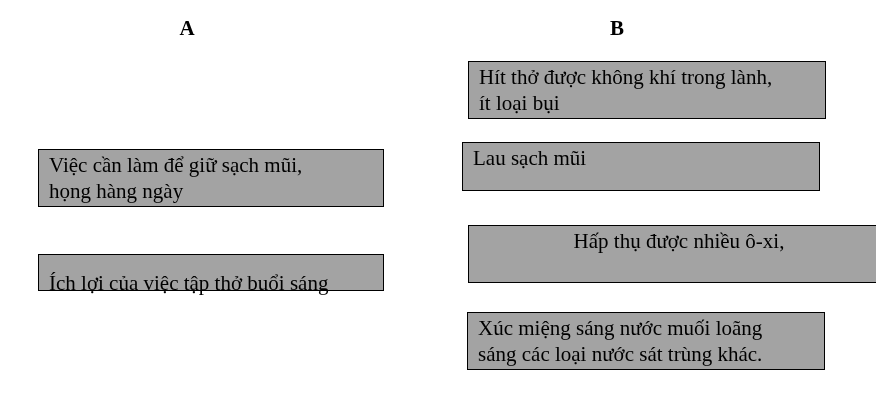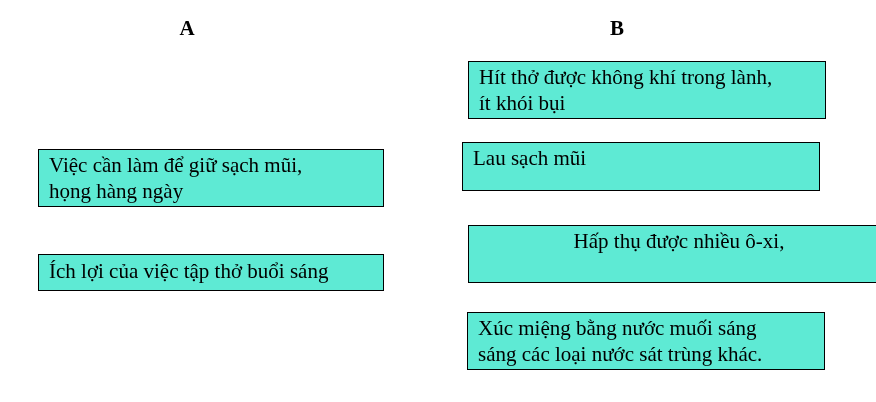--- a/index.html
+++ b/index.html
@@ -25,48 +25,48 @@
       width: 40px;
     }
     .box {
       position: absolute;
       border: 1px solid #000000;
       box-sizing: border-box;
       font-size: 21px;
       line-height: 26px;
       padding: 2px 0 0 10px;
       white-space: nowrap;
-      background: #5eead4;
+      background: #a3a3a3;
     }
     .box .line { display: block; }
   </style>
 </head>
 <body>
 
 <div class="col-header" style="left:167px;">A</div>
 <div class="col-header" style="left:597px;">B</div>
 
 <div class="box" style="left:38px; top:149px; width:346px; height:58px;font-family:Liberation Serif, serif;">
   <span class="line">Việc cần làm để giữ sạch mũi,</span>
   <span class="line">họng hàng ngày</span>
 </div>
 
-<div class="box" style="left:38px; top:254px; width:346px; height:37px; padding-top:3px;">
+<div class="box" style="left:38px; top:254px; width:346px; height:37px; padding-top:15px;">
   <span class="line">Ích lợi của việc tập thở buổi sáng</span>
 </div>
 
 <div class="box" style="left:468px; top:61px; width:358px; height:58px;">
   <span class="line">Hít thở được không khí trong lành,</span>
-  <span class="line">ít khói bụi</span>
+  <span class="line">ít loại bụi</span>
 </div>
 
 <div class="box" style="left:462px; top:142px; width:358px; height:49px;">
   <span class="line">Lau sạch mũi</span>
 </div>
 
 <div class="box" style="left:468px; top:225px; width:412px; height:58px;text-align:center;">
   <span class="line">Hấp thụ được nhiều ô-xi,</span>
 </div>
 
 <div class="box" style="left:467px; top:312px; width:358px; height:58px;">
-  <span class="line">Xúc miệng bằng nước muối sáng</span>
+  <span class="line">Xúc miệng sáng nước muối loãng</span>
   <span class="line">sáng các loại nước sát trùng khác.</span>
 </div>
 
 </body></html>

